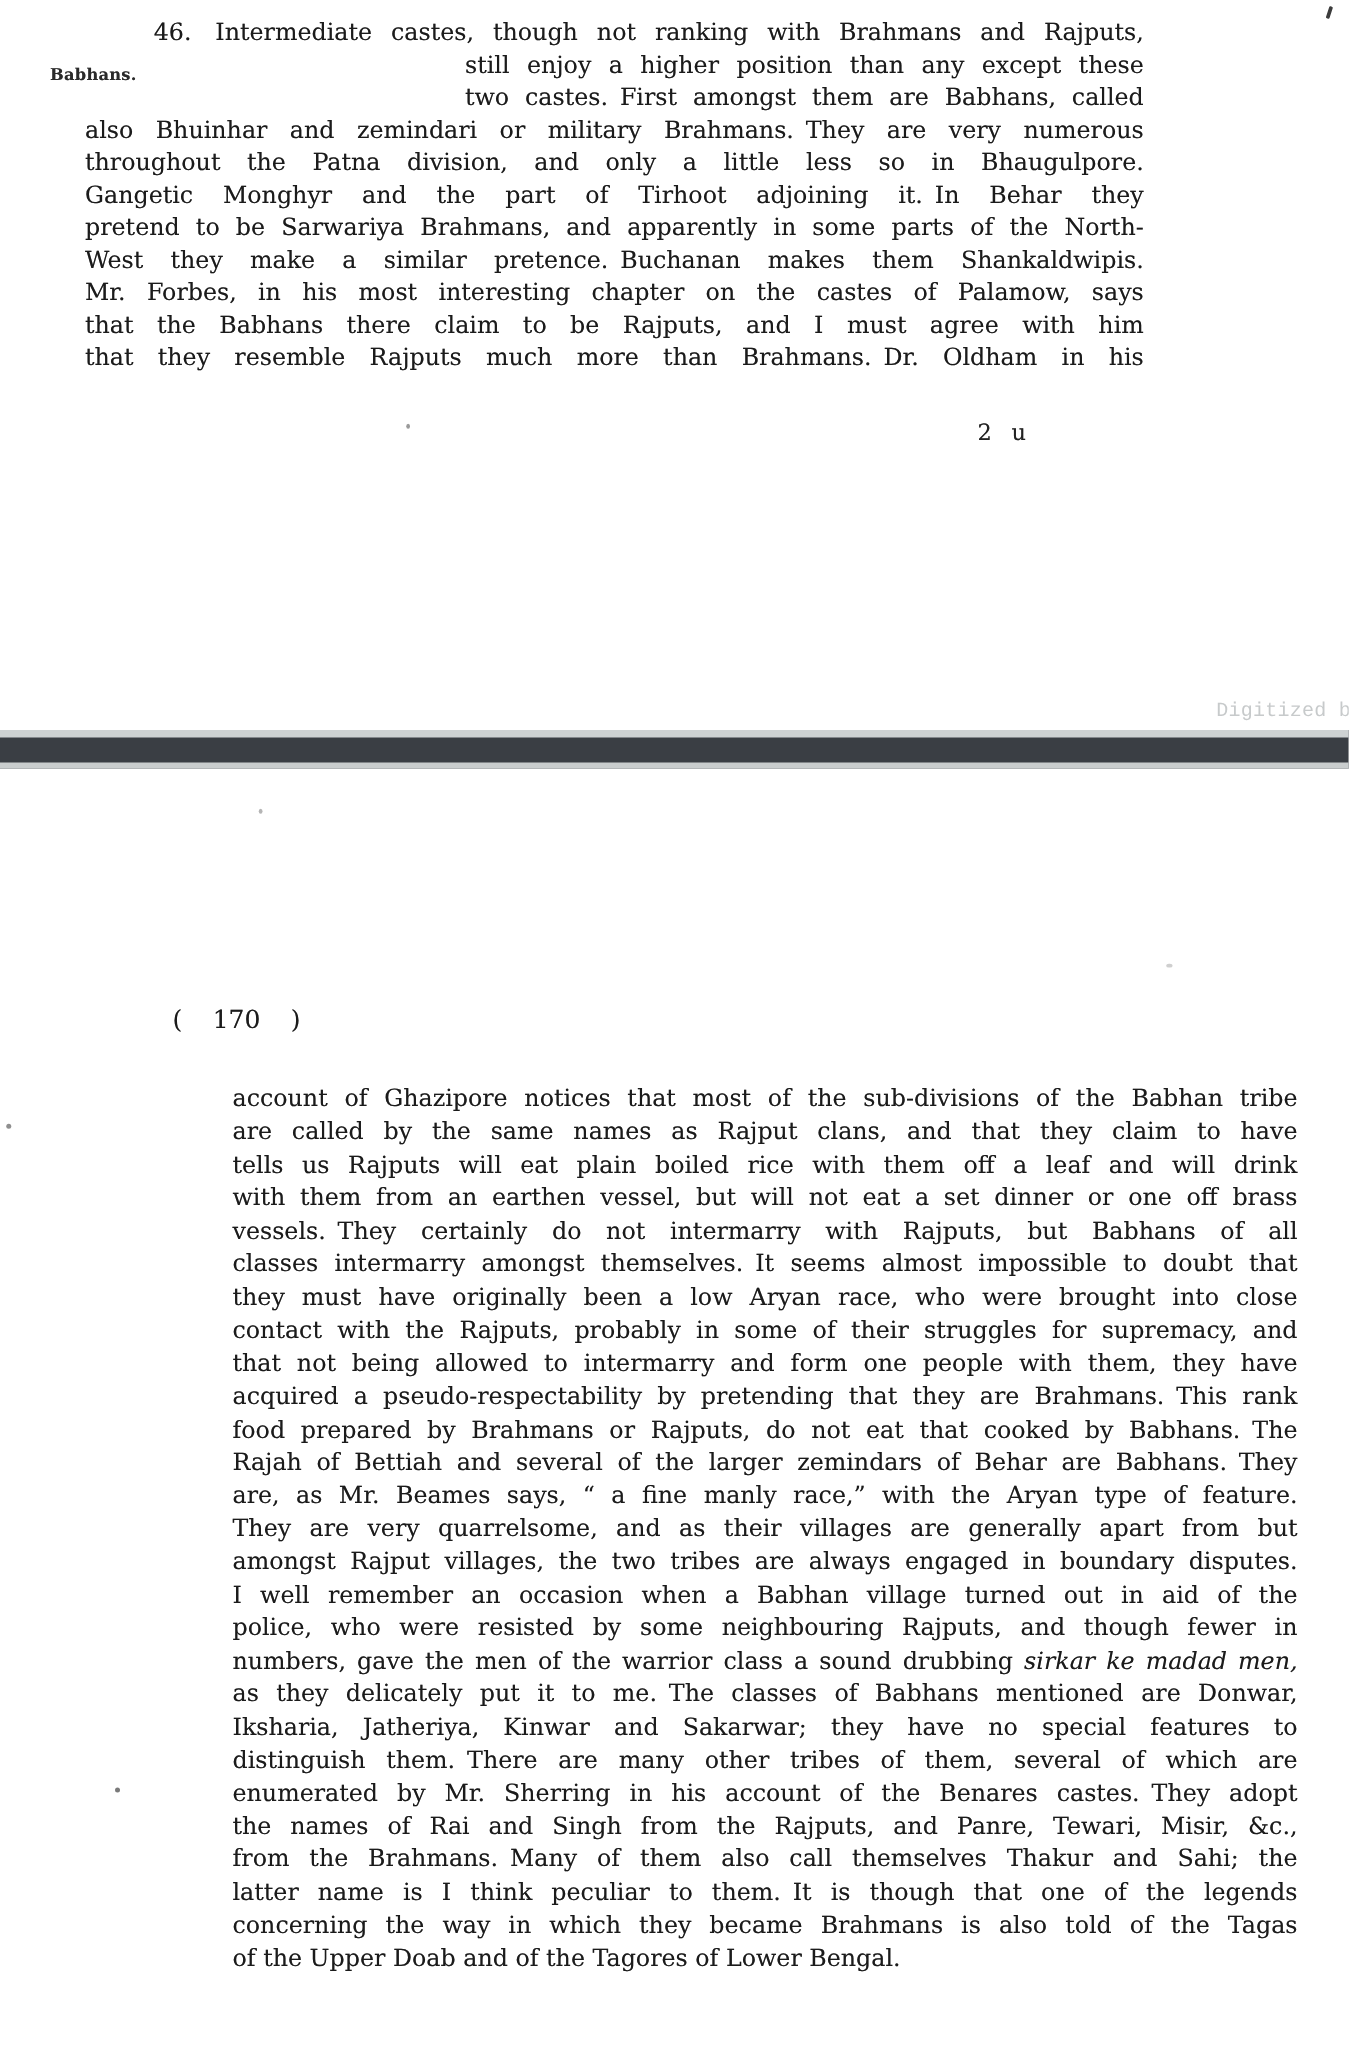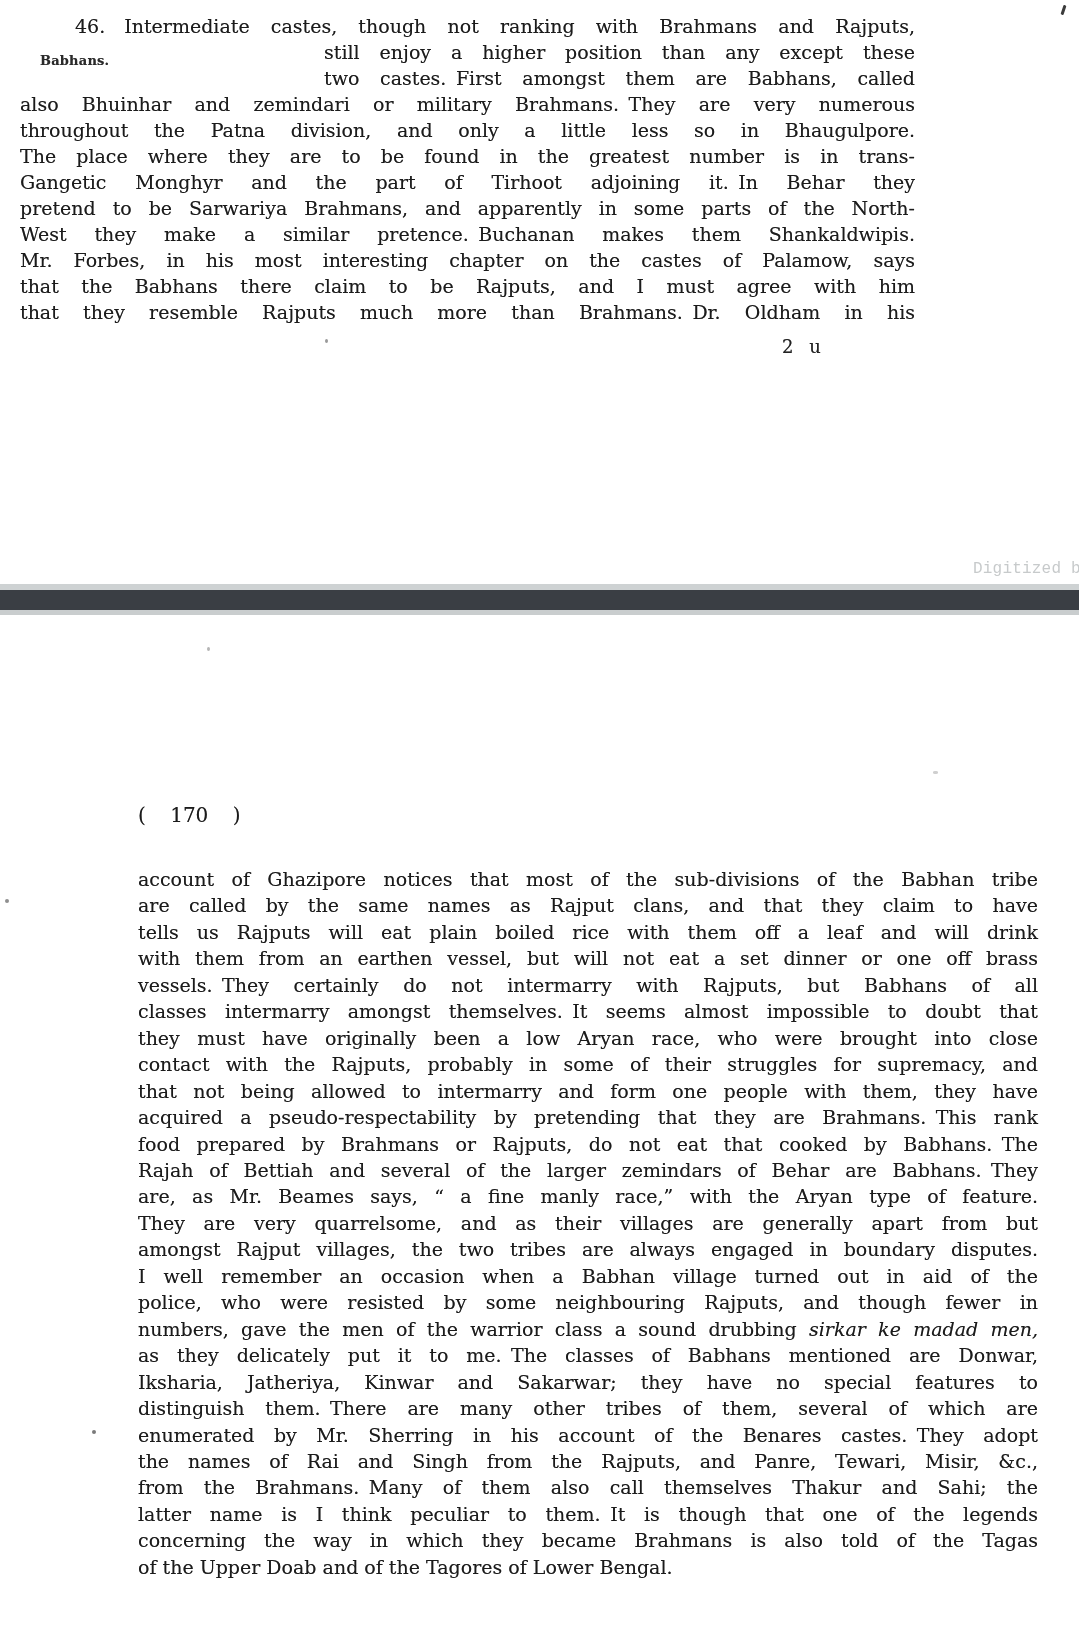--- a/index.html
+++ b/index.html
@@ -7,21 +7,21 @@
     width:1079px;height:1647px;position:relative;overflow:hidden;
     background:#ffffff;
     font-family:"DejaVu Serif", serif;
   }
   
   .top-text{
     position:absolute;left:20px;top:13px;width:895px;
     font-size:19px;line-height:26px;color:#1b1b1b;
     text-shadow:0 0 0.5px rgba(0,0,0,.45);
   }
-  .tl{text-align:justify;text-align-last:justify;}
+  .tl{text-align:justify;text-align-last:justify;margin-left:48px;}
   .ind1{padding-left:55px;}
   .ind2{padding-left:304px;}
   .marginal{
     position:absolute;left:40px;top:53px;
     font-size:13px;font-weight:700;letter-spacing:.2px;color:#2a2a2a;
     text-shadow:0 0 .4px rgba(0,0,0,.4);
   }
   .sig{
     position:absolute;left:782px;top:336px;
     font-size:18px;color:#222;word-spacing:10px;
@@ -65,21 +65,20 @@
 <body>
 
 <div class="marginal">Babhans.</div>
 
 <div class="top-text">
   <div class="tl ind1">46. Intermediate castes, though not ranking with Brahmans and Rajputs,</div>
   <div class="tl ind2">still enjoy a higher position than any except these</div>
   <div class="tl ind2">two castes. First amongst them are Babhans, called</div>
   <div class="tl">also Bhuinhar and zemindari or military Brahmans. They are very numerous</div>
   <div class="tl">throughout the Patna division, and only a little less so in Bhaugulpore.</div>
-  <div class="tl">The place where they are to be found in the greatest number is in trans-</div>
   <div class="tl">Gangetic Monghyr and the part of Tirhoot adjoining it. In Behar they</div>
   <div class="tl">pretend to be Sarwariya Brahmans, and apparently in some parts of the North-</div>
   <div class="tl">West they make a similar pretence. Buchanan makes them Shankaldwipis.</div>
   <div class="tl">Mr. Forbes, in his most interesting chapter on the castes of Palamow, says</div>
   <div class="tl">that the Babhans there claim to be Rajputs, and I must agree with him</div>
   <div class="tl">that they resemble Rajputs much more than Brahmans. Dr. Oldham in his</div>
 </div>
 
 <div class="sig">2 u</div>
 

